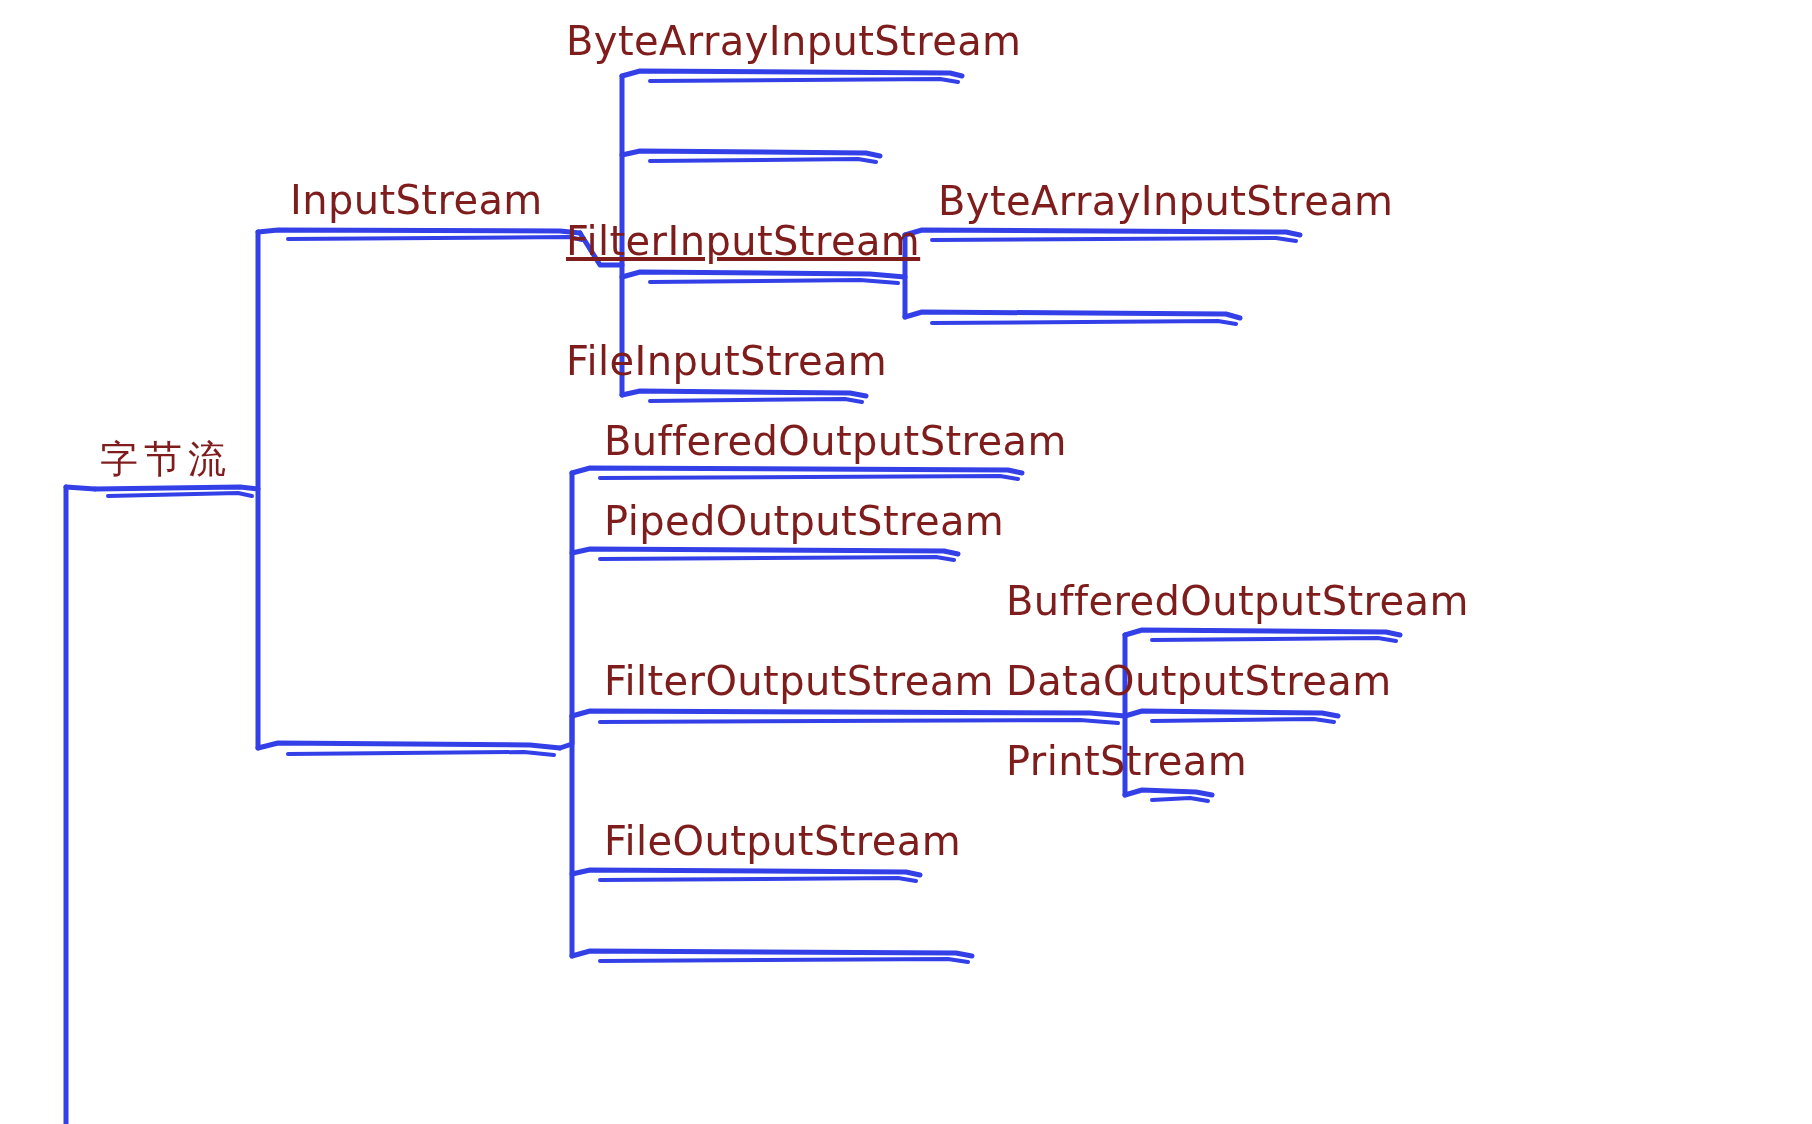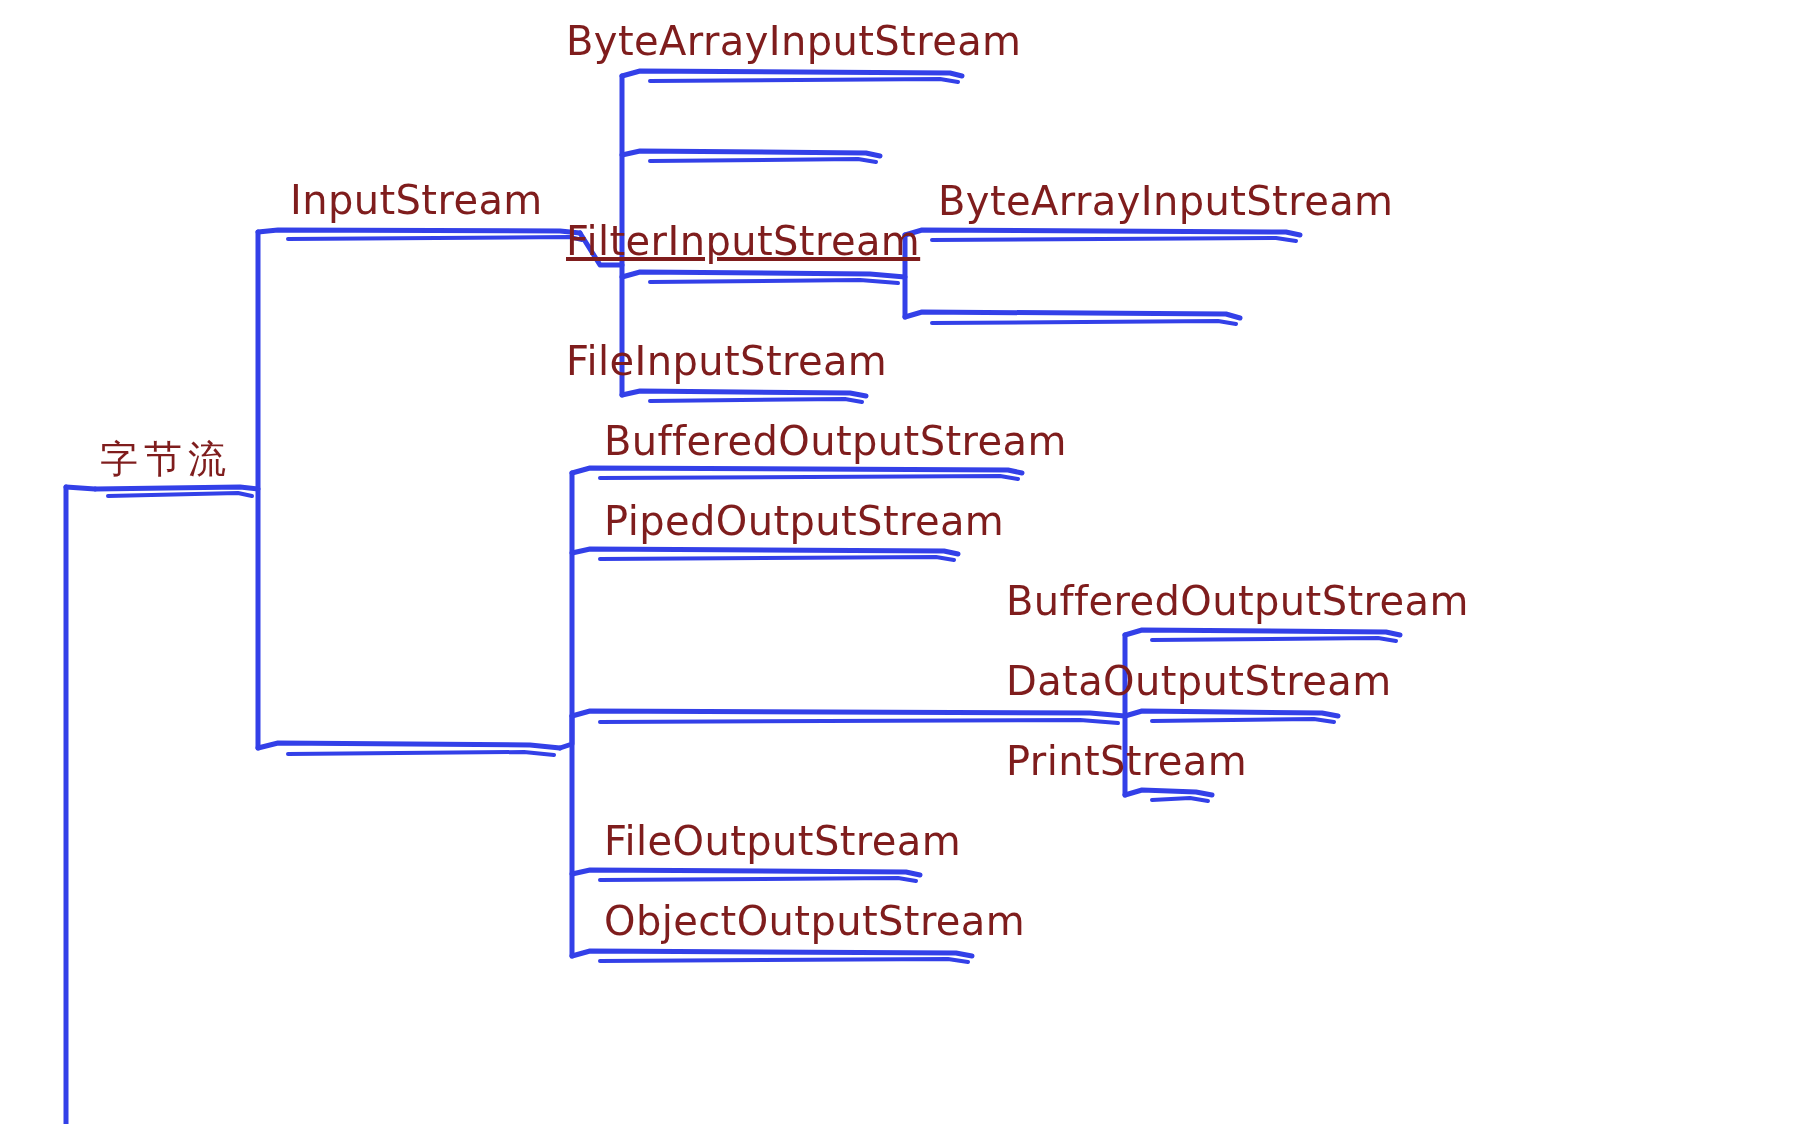--- a/index.html
+++ b/index.html
@@ -127,24 +127,24 @@
   <div class="node-label lbl-l3" style="left:938px; top:221px;">ByteArrayInputStream</div>
 
 
   <div class="node-label lbl-l2" style="left:566px; top:381px;">FileInputStream</div>
 
 
   <div class="node-label lbl-l2" style="left:604px; top:461px;">BufferedOutputStream</div>
 
   <div class="node-label lbl-l2" style="left:604px; top:541px;">PipedOutputStream</div>
 
+  <div class="node-label lbl-l2" style="left:604px; top:701px;">FilterOutputStream</div>
 
   <div class="node-label lbl-l3" style="left:1006px; top:621px;">BufferedOutputStream</div>
 
   <div class="node-label lbl-l3" style="left:1006px; top:701px;">DataOutputStream</div>
 
   <div class="node-label lbl-l3" style="left:1006px; top:781px;">PrintStream</div>
 
   <div class="node-label lbl-l2" style="left:604px; top:861px;">FileOutputStream</div>
 
-  <div class="node-label lbl-l2" style="left:604px; top:941px;">ObjectOutputStream</div>
 
 </div>
 
 </body></html>

